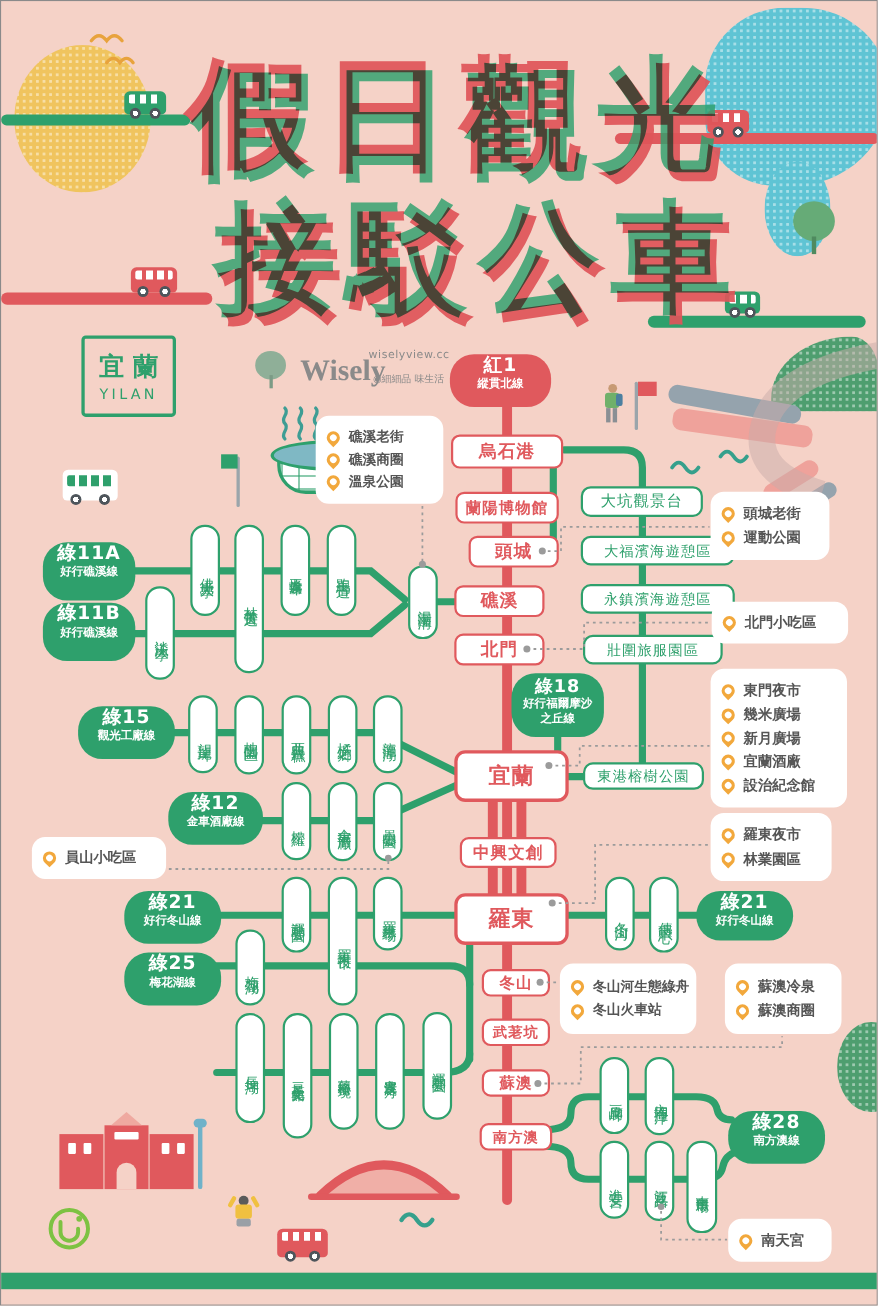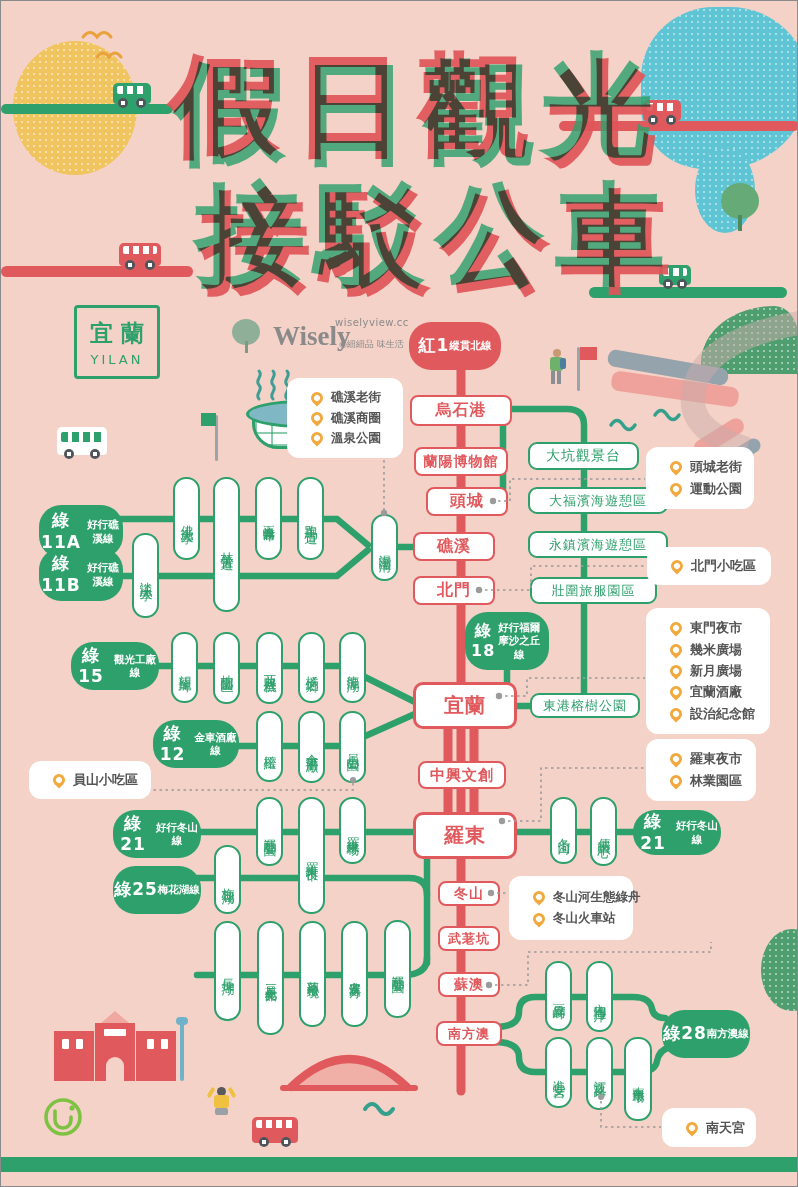--- a/index.html
+++ b/index.html
@@ -49,27 +49,27 @@
   .tc{position:relative;font-weight:bold}
   .tc i{font-style:normal;display:block}
   .cr{color:rgba(223,85,89,.93)}
   .cg{position:absolute;left:6px;top:8px;color:rgba(46,160,108,.82);mix-blend-mode:multiply}
 
   
   .rst{position:absolute;background:#fff;border:2.5px solid var(--red);border-radius:8px;color:var(--red);display:flex;align-items:center;justify-content:center;font-weight:bold;font-size:15px;z-index:4;letter-spacing:1px}
   .rst.big{font-size:20px;border-width:3px;border-radius:10px}
   .gst{position:absolute;background:#fff;border:2.5px solid var(--green);border-radius:13px;color:var(--green);display:flex;align-items:center;justify-content:center;font-weight:normal;font-size:14px;z-index:4;writing-mode:vertical-rl;text-orientation:upright;letter-spacing:2px}
   .gst.h{writing-mode:horizontal-tb;border-radius:9px;letter-spacing:1px}
-  .label{position:absolute;border-radius:22px;color:#fff;display:flex;align-items:center;justify-content:center;z-index:4;line-height:1.25;text-align:center}
+  .label{position:absolute;border-radius:22px;color:#fff;display:flex;flex-direction:column;align-items:center;z-index:4;line-height:1.25;text-align:center}
   .label .t{font-weight:bold;font-size:17px;letter-spacing:1px}
   .label .s{font-size:10.5px;font-weight:bold}
   .label.g{background:var(--green)}
   .label.r{background:var(--red)}
 
-  .poi{position:absolute;background:#fff;border-radius:12px;padding:8px 24px;display:flex;flex-direction:column;justify-content:space-evenly;z-index:4}
+  .poi{position:absolute;background:#fff;border-radius:12px;padding:8px 10px;display:flex;flex-direction:column;justify-content:space-evenly;z-index:4}
   .prow{display:flex;align-items:center;gap:8px;font-weight:bold;color:var(--txt);font-size:13px;white-space:nowrap}
   .pin{width:12px;height:12px;background:var(--pin);border-radius:50% 50% 50% 0;transform:rotate(-45deg);position:relative;flex:0 0 auto}
   .pin::after{content:"";position:absolute;inset:3.2px;background:#fff;border-radius:50%}
 
   #yilan-box{position:absolute;left:73px;top:304px;width:86px;height:74px;border:3px solid var(--green);border-radius:4px;color:var(--green);display:flex;flex-direction:column;align-items:center;justify-content:center;z-index:4;background:transparent}
   #yilan-box .zh{font-size:23px;font-weight:bold;letter-spacing:8px;padding-left:8px}
   #yilan-box .en{font-size:13px;letter-spacing:3px;margin-top:3px}
 
   #watermark{position:absolute;left:272px;top:320px;z-index:6;color:#8a8a8a;width:150px}
   #watermark .b{font-family:"Liberation Serif","DejaVu Serif",serif;font-size:27px;font-weight:bold}
@@ -271,21 +271,21 @@
       <path d="M514,831 H636"></path>
       <path d="M494,1026 Q518,1026 518,1011 Q518,996 534,996 H632 Q649,996 651,1008 Q653,1017 664,1017"></path>
       <path d="M494,1041 Q518,1041 518,1056 Q518,1071 534,1071 H638 Q654,1071 656,1060 Q658,1049 669,1046"></path>
     </g>
   </svg>
 
   <div class="label r" style="left:408px;top:321px;width:92px;height:48px">
     <span class="t">紅1</span>
       <span class="s">縱貫北線</span>
     </div>
-  <div class="label g" style="left:38px;top:504px;width:84px;height:53px">
+  <div class="label g" style="left:38px;top:492px;width:84px;height:53px">
     <span class="t">綠11A</span>
       <span class="s">好行礁溪線</span>
     </div>
   <div class="label g" style="left:38px;top:547px;width:84px;height:53px">
     <span class="t">綠11B</span>
       <span class="s">好行礁溪線</span>
     </div>
   <div class="label g" style="left:70px;top:641px;width:88px;height:48px">
     <span class="t">綠15</span>
       <span class="s">觀光工廠線</span>
@@ -439,20 +439,30 @@
       </div>
   </div>
   <div class="poi" style="left:508px;top:875px;width:124px;height:64px">
     <div class="prow" style="font-size:12.5px">
         <span class="pin"></span>
         <span>冬山河生態綠舟</span>
       </div>
     <div class="prow" style="font-size:12.5px">
         <span class="pin"></span>
         <span>冬山火車站</span>
+      </div>
+  </div>
+  <div class="poi" style="left:658px;top:875px;width:106px;height:64px">
+    <div class="prow">
+        <span class="pin"></span>
+        <span>蘇澳冷泉</span>
+      </div>
+    <div class="prow">
+        <span class="pin"></span>
+        <span>蘇澳商圈</span>
       </div>
   </div>
   <div class="poi" style="left:661px;top:1107px;width:94px;height:39px">
     <div class="prow">
         <span class="pin"></span>
         <span>南天宮</span>
       </div>
   </div>
 
   <svg id="dotlayer" class="layer" width="798" height="1187" viewBox="0 0 798 1187">

